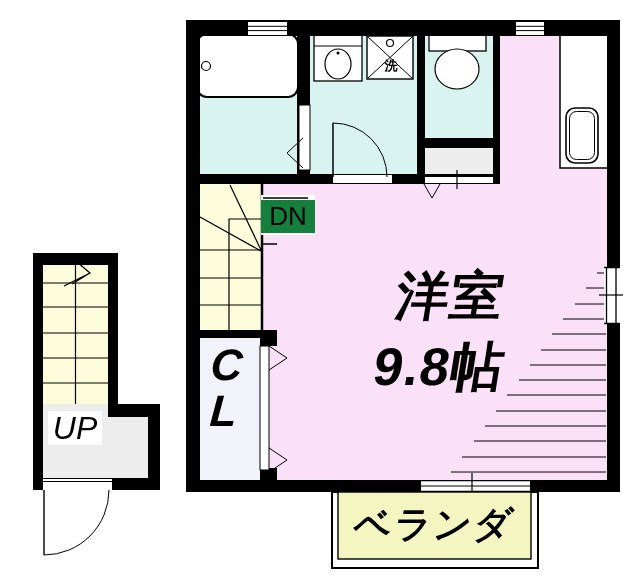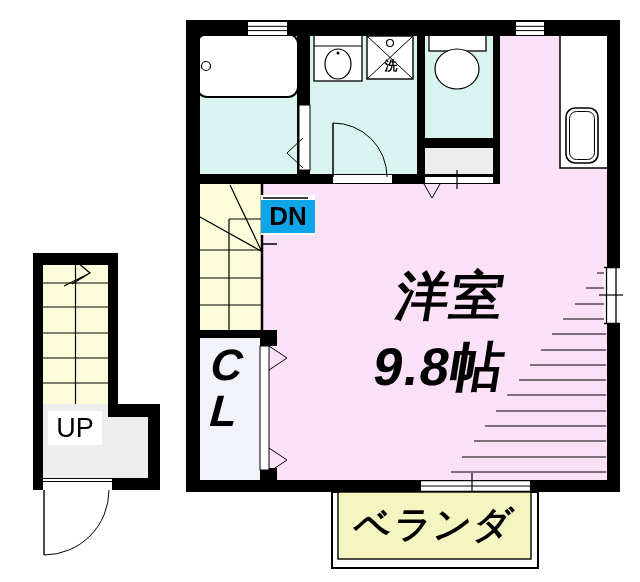--- a/index.html
+++ b/index.html
@@ -14,25 +14,25 @@
     font-size:53px;font-weight:800;line-height:71px;
     transform:skewX(-9deg);letter-spacing:1px;
   }
   .lbl-cl{
     left:198px;top:342px;width:54px;text-align:center;
     font-size:44px;font-weight:800;font-style:italic;line-height:46px;
     transform:skewX(-4deg);
   }
   .lbl-dn{
     left:261px;top:200px;width:54px;height:33px;text-align:center;
-    font-size:26px;font-weight:700;line-height:33px;background:#0ea5e9;
+    font-size:26px;font-weight:400;line-height:33px;background:#15803d;
   }
   .lbl-up{
     left:48px;top:411px;width:54px;height:34px;text-align:center;
-    font-size:27px;font-weight:500;line-height:34px;background:#ffffff;
+    font-size:32px;font-weight:500;line-height:34px;background:#ffffff;font-style:italic;
   }
   .lbl-balcony{
     left:334px;top:502px;width:200px;text-align:center;
     font-size:37px;font-weight:800;line-height:46px;
     transform:skewX(-9deg);letter-spacing:2px;
   }
   .lbl-washer{
     left:378px;top:58px;width:26px;text-align:center;
     font-size:13px;font-weight:700;line-height:16px;
   }

